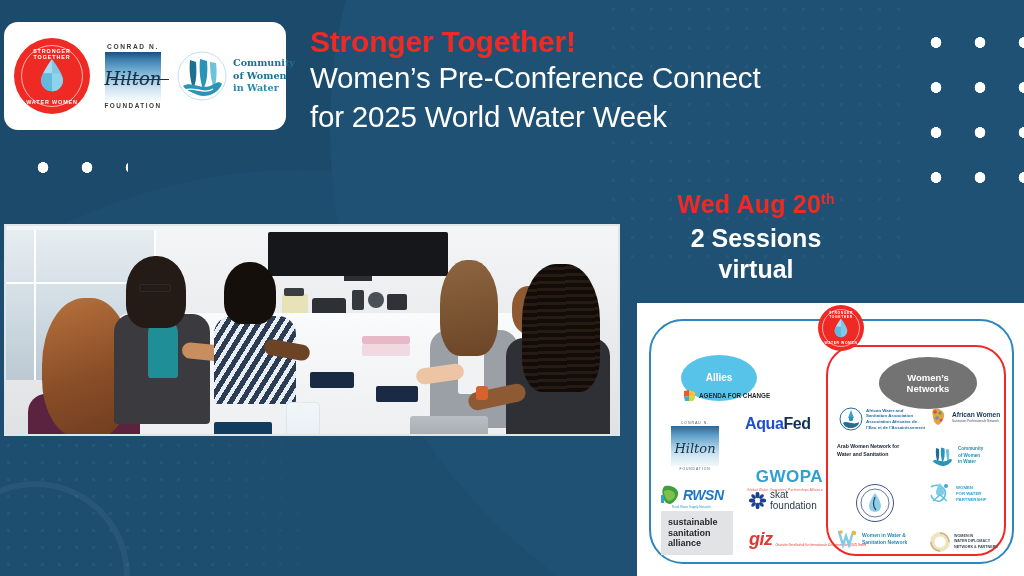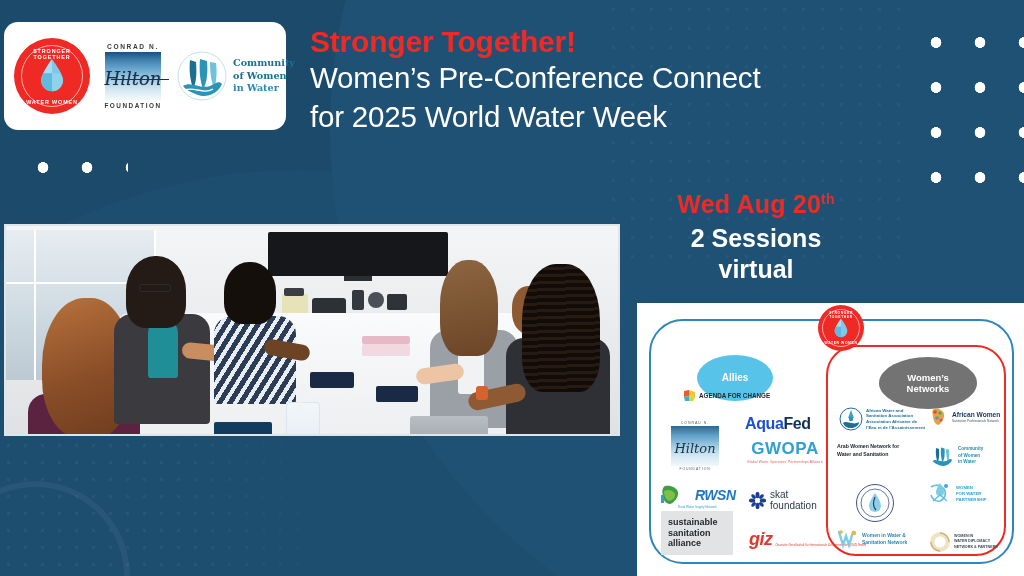--- a/index.html
+++ b/index.html
@@ -190,42 +190,42 @@
   .dg-badge svg { position:absolute; left:50%; top:50%; transform:translate(-50%,-50%); }
   .dg-badge .bt { position:absolute; left:0; width:100%; text-align:center; font-size:3.4px; color:#fff; font-weight:bold; letter-spacing:.6px; }
   .dg-badge .bt.t { top:6px; }
   .dg-badge .bt.b { bottom:6px; }
 
   .bubble {
     position:absolute; border-radius:50%;
     display:flex; align-items:center; justify-content:center;
     color:#ffffff; font-weight:bold; text-align:center; line-height:1.2;
   }
-  .bubble.allies { left:60px; top:52px; width:76px; height:46px; background:#58c3e8; font-size:10px; }
+  .bubble.allies { left:44px; top:52px; width:76px; height:46px; background:#58c3e8; font-size:10px; }
   .bubble.wnet   { left:242px; top:54px; width:98px; height:52px; background:#737373; font-size:9.5px; }
   .li-txt { font-size:5.4px; color:#23282d; font-weight:bold; line-height:1.25; }
 
   .box-ssa {
     position:absolute; left:24px; top:208px; width:72px; height:44px;
     background:#e2e3e4; display:flex; align-items:center; padding-left:7px;
     font-size:9px; font-weight:bold; color:#25292d; line-height:1.22;
   }
   .hilton-mini {
     position:absolute; left:28px; top:118px; width:60px; text-align:center;
   }
   .hm-top { font-size:3.6px; letter-spacing:.9px; color:#55595d; }
   .hm-box { width:48px; height:40px; margin:1px auto; position:relative;
     background:linear-gradient(180deg,#2b6795 0%,#5b9cc6 22%,#9cc8e0 48%,#cfe5f1 72%,#f2f8fb 100%); }
   .hm-script { position:absolute; left:50%; top:54%; transform:translate(-50%,-50%);
     font-family:"DejaVu Serif", serif; font-style:italic; font-size:13px; color:#14334d; }
   .hm-bot { font-size:3.4px; letter-spacing:.9px; color:#55595d; }
 
   .aquafed { position:absolute; left:108px; top:112px; font-size:16px; font-weight:bold; color:#0f2f55; letter-spacing:-.4px; }
   .aquafed .a { color:#1d4ed8; }
-  .gwopa { position:absolute; left:110px; top:136px; text-align:center; }
+  .gwopa { position:absolute; left:110px; top:164px; text-align:right; }
   .gwopa .g { font-size:17px; font-weight:bold; color:#2f9fd4; letter-spacing:.5px; }
   .gwopa .sub { font-size:3.3px; color:#e4554d; letter-spacing:.2px; margin-top:1px; }
 
   .rwsn { position:absolute; left:22px; top:182px; text-align:center; }
   .rwsn .r { font-size:14px; font-weight:bold; font-style:italic; color:#1f77c4; letter-spacing:-.5px; }
   .rwsn .sub { font-size:3.1px; color:#2f9fd4; }
 
   .skat { position:absolute; left:112px; top:186px; display:flex; align-items:center; gap:4px; }
   .skat .t { font-size:10px; color:#2b3a4a; line-height:1.1; }
 
@@ -428,21 +428,21 @@
   <div class="aquafed">
     <span class="a">Aqua</span><span>Fed</span>
   </div>
 
   <div class="gwopa">
     <div class="g">GWOPA</div>
     <div class="sub">Global Water Operators’ Partnerships Alliance</div>
   </div>
 
   <div class="rwsn">
-    <div style="display:flex;align-items:center;gap:14px;">
+    <div style="display:flex;align-items:center;gap:2px;">
       <svg width="22" height="20" viewBox="0 0 22 20">
         <path d="M6 1 C12 0 18 3 19 7 C20 12 15 18 11 19 C7 19 4 15 4 11 C3 7 3 3 6 1 Z" fill="#3f9e3f"></path>
         <path d="M5 6 C9 4 14 5 16 9 C17 12 13 16 10 16 C7 15 5 11 5 6 Z" fill="#7ec04b"></path>
         <path d="M2 10 L5 10 L5 18 L2 18 Z" fill="#2f9fd4"></path>
       </svg>
       <span class="r">RWSN</span>
     </div>
     <div class="sub">Rural Water Supply Network</div>
   </div>
 

